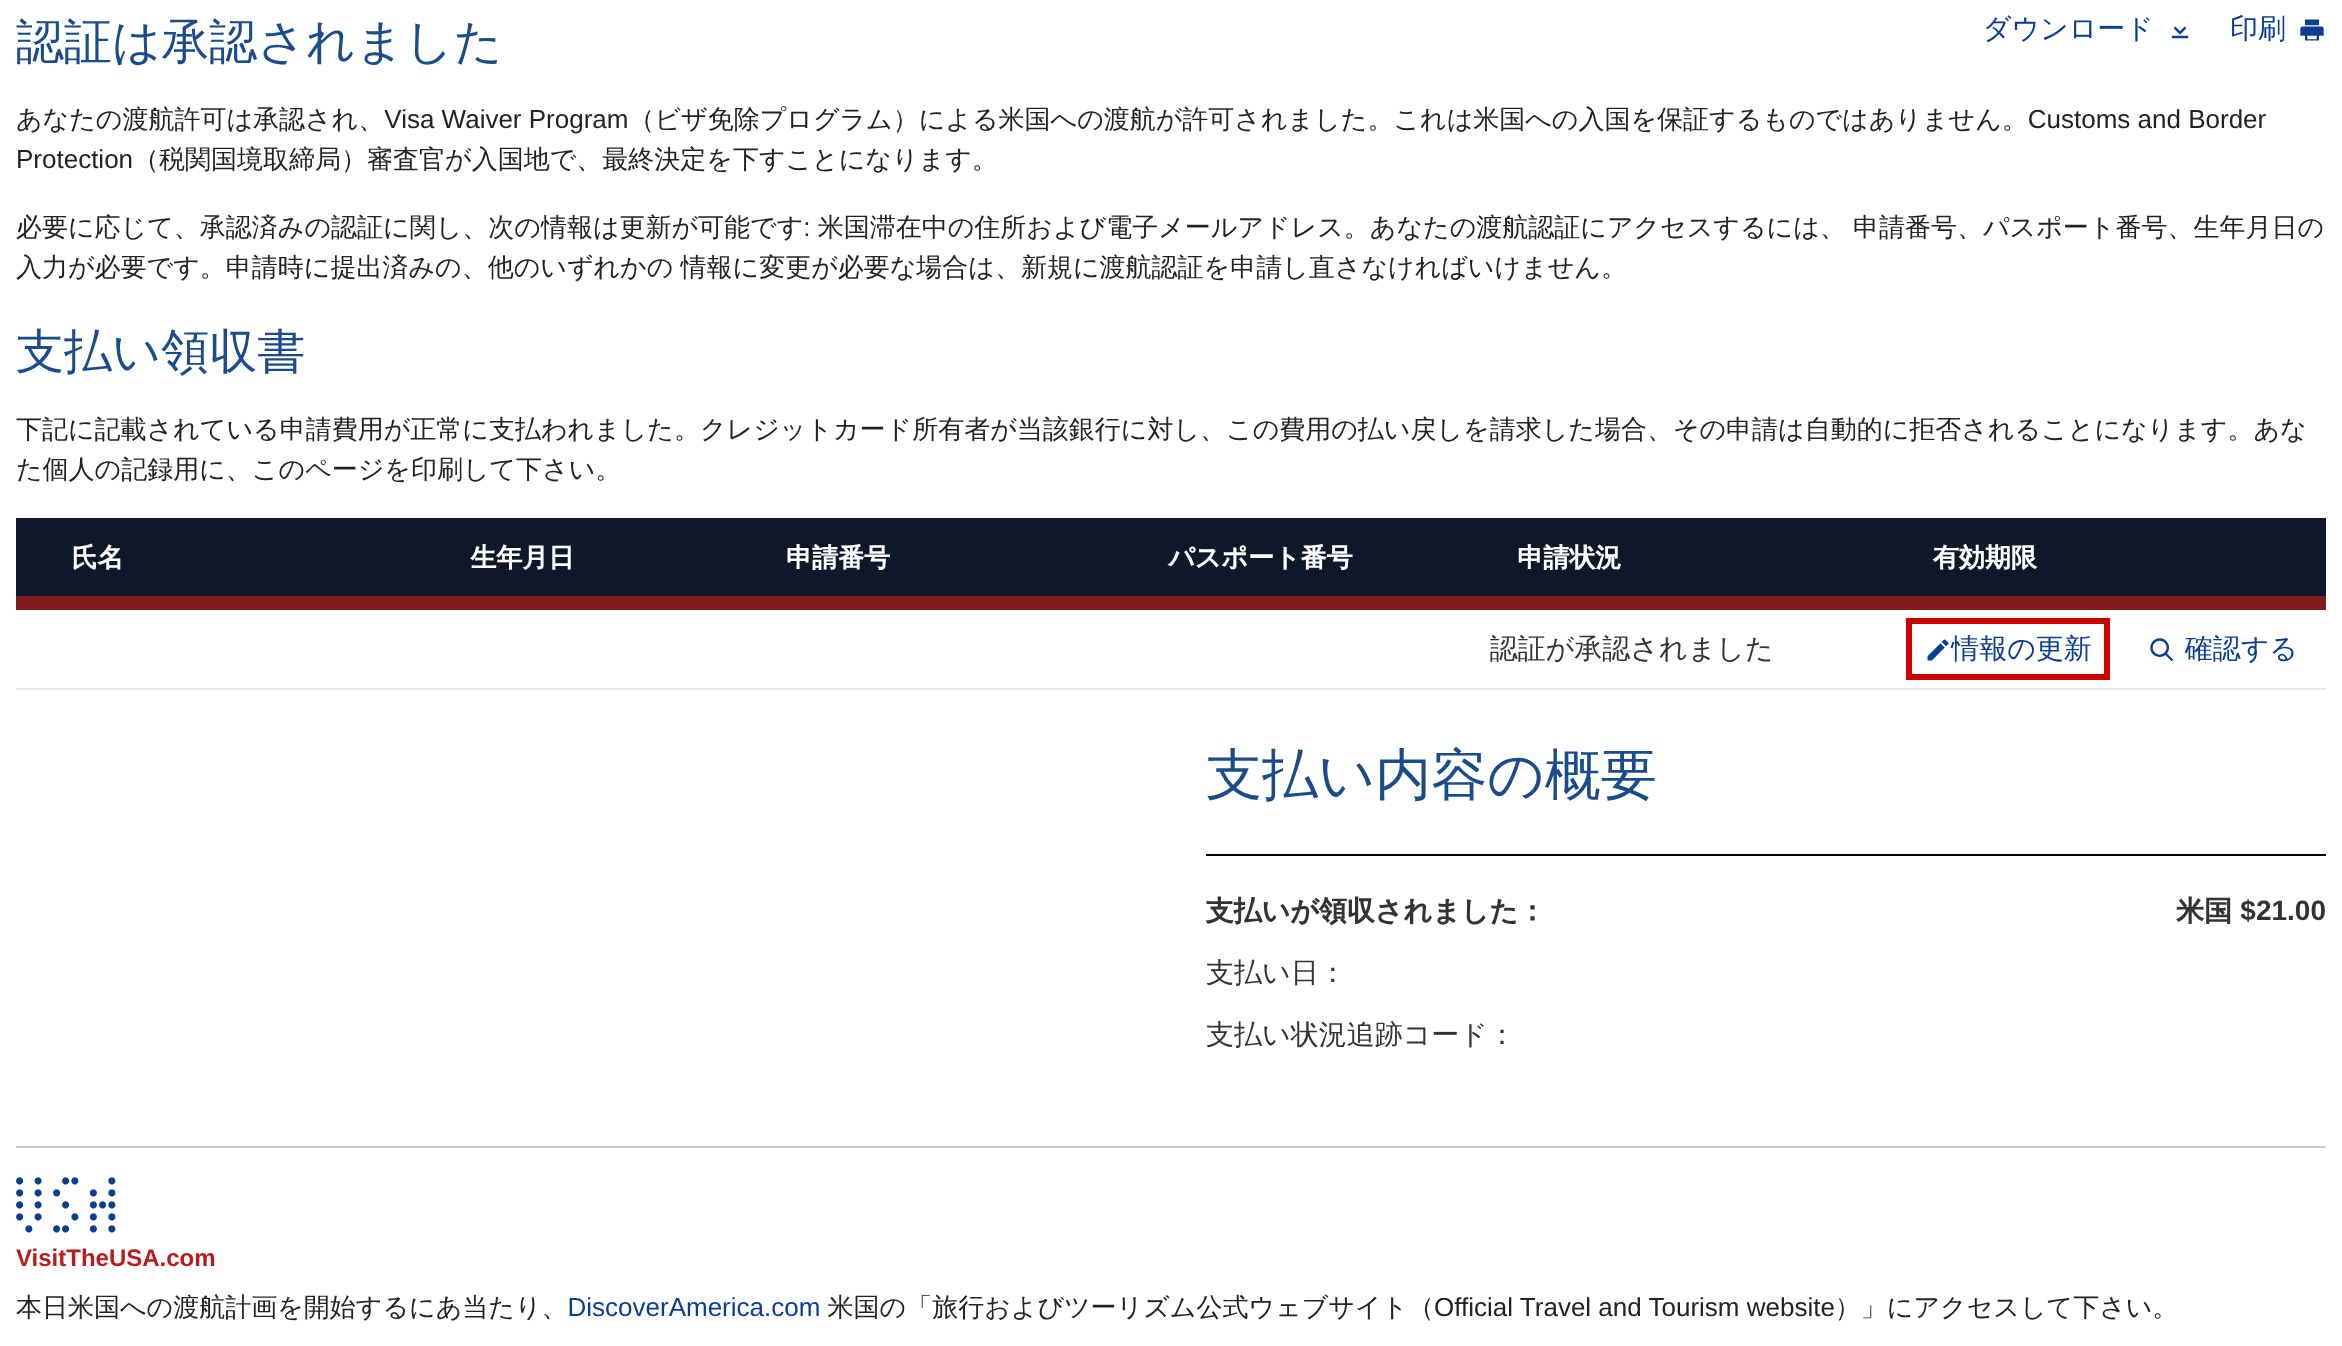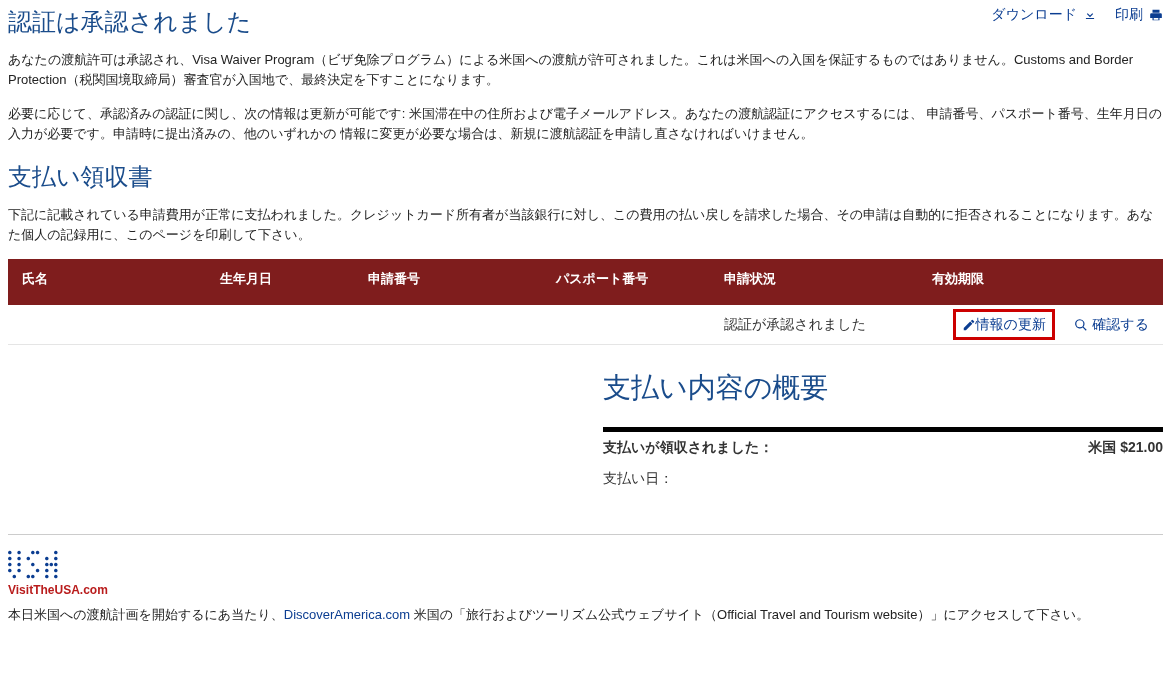--- a/index.html
+++ b/index.html
@@ -36,24 +36,24 @@
     margin: 6px 0 14px 0;
     line-height: 1.55;
     color: #222;
   }
   table.data {
     width: 100%;
     border-collapse: collapse;
     margin: 6px 0 14px 0;
   }
   table.data th {
-    background: #7f1d1d;
+    background: #0f172a;
     color: #fff;
     text-align: left;
-    padding: 10px 14px;
+    padding: 10px 28px;
     font-weight: bold;
     font-size: 13px;
   }
   table.data td {
     padding: 4px 14px;
     border-bottom: 1px solid #e5e5e5;
     border-top: 7px solid #7f1d1d;
     font-size: 14px;
     color: #333;
   }
@@ -171,27 +171,31 @@
             </svg>
           <span>確認する</span>
         </span>
       </td>
     </tr>
   </tbody>
 </table>
 
 <div class="summary-block">
   <div class="summary-title">支払い内容の概要</div>
-  <div style="border-top:5px solid #000000;">
+  <div style="border-top:1px solid #000000;padding-top:12px;">
     <div class="summary-row">
       <span>支払いが領収されました：</span>
       <span class="summary-price">米国 $21.00</span>
     </div>
     <div class="summary-row light">
       <span>支払い日：</span>
+      <span></span>
+    </div>
+    <div class="summary-row light">
+      <span>支払い状況追跡コード：</span>
       <span></span>
     </div>
   </div>
 </div>
 
 <hr class="sep">
 
 <div class="footer-logo">
   <div class="dots">
 ●&nbsp;●&nbsp;&nbsp;●●&nbsp;&nbsp;&nbsp;●&nbsp;<br>

